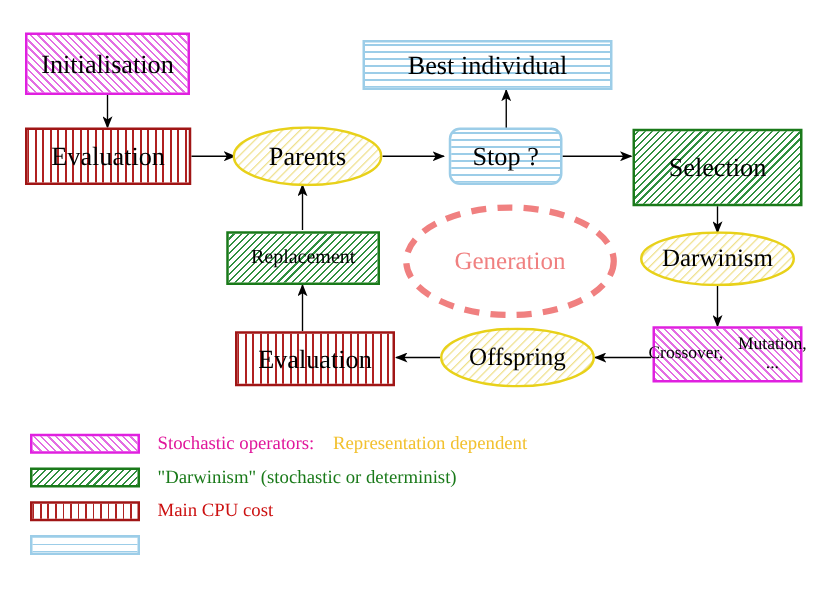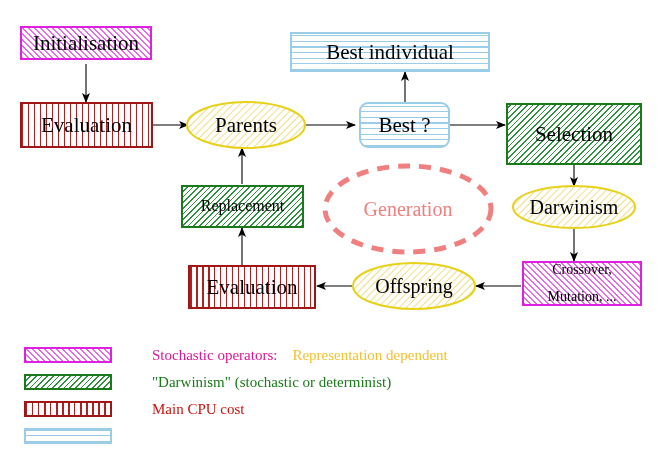--- a/index.html
+++ b/index.html
@@ -54,21 +54,21 @@
   #generation-ellipse{position:absolute;left:322px;top:163px;
       width:172px;height:92px;}
   #generation-ellipse .gen-label{position:absolute;left:0;top:0;
       width:172px;height:92px;display:flex;align-items:center;
       justify-content:center;color:#f08080;font-size:20px;}
 
   
   #legend{position:absolute;left:24px;top:344px;width:620px;}
   .legend-row{display:flex;align-items:center;height:22px;margin-bottom:5px;}
   .swatch{width:88px;height:16px;box-sizing:border-box;flex:none;}
-  .legend-text{margin-left:40px;font-size:15px;white-space:nowrap;}
+  .legend-text{margin-left:14px;font-size:15px;white-space:nowrap;}
   .lg-magenta{color:#e0169b;}
   .lg-gold{color:#f2c12e;}
   .lg-green{color:#1a7a1a;}
   .lg-red{color:#cc1111;}
   .lg-blue{color:#9ccde8;}
 </style>
 </head>
 <body>
 
 <div id="canvas">
@@ -98,50 +98,50 @@
       <line x1="521" y1="286" x2="476" y2="286"></line>
 
       <line x1="352" y1="286" x2="317" y2="286"></line>
 
       <line x1="242" y1="265" x2="242" y2="228"></line>
 
       <line x1="242" y1="184" x2="242" y2="148"></line>
     </g>
   </svg>
 
-  <div class="node fill-magenta" style="left:20px;top:26px;width:132px;height:34px;font-size:21px;">
+  <div class="node fill-magenta" style="left:20px;top:26px;width:132px;height:50px;font-size:21px;">
     <span class="node-label">Initialisation</span>
   </div>
 
   <div class="node fill-red" style="left:20px;top:102px;width:133px;height:46px;font-size:21px;">
     <span class="node-label">Evaluation</span>
   </div>
 
   <div class="node fill-blue" style="left:290px;top:32px;width:200px;height:40px;font-size:21px;">
     <span class="node-label">Best individual</span>
   </div>
 
   <div class="node fill-blue rounded" style="left:359px;top:102px;width:91px;height:46px;font-size:21px;">
-    <span class="node-label">Best ?</span>
+    <span class="node-label">Stop ?</span>
   </div>
 
   <div class="node fill-green" style="left:506px;top:103px;width:136px;height:62px;font-size:21px;">
     <span class="node-label">Selection</span>
   </div>
 
   <div class="node fill-green" style="left:181px;top:185px;width:123px;height:43px;font-size:16px;">
     <span class="node-label">Replacement</span>
   </div>
 
   <div class="node fill-red" style="left:188px;top:265px;width:128px;height:44px;font-size:21px;">
     <span class="node-label">Evaluation</span>
   </div>
 
   <div class="node fill-magenta" style="left:522px;top:261px;width:120px;height:45px;font-size:14px;
-              flex-direction:column;justify-content:center;gap:12px;">
+              flex-direction:row;justify-content:center;gap:12px;">
     <span class="node-label">Crossover,</span>
     <span class="node-label">Mutation, ...</span>
   </div>
 
   <div class="ellipse" style="left:186px;top:101px;width:120px;height:48px;font-size:21px;">
     <svg class="ell-svg" width="120" height="48">
       <defs>
         <pattern id="yhatch1" width="5" height="5" patternUnits="userSpaceOnUse" patternTransform="rotate(45)">
           <rect width="5" height="5" fill="#ffffff"></rect>
           <line x1="0" y1="0" x2="0" y2="5" stroke="#efe08a" stroke-width="2"></line>

